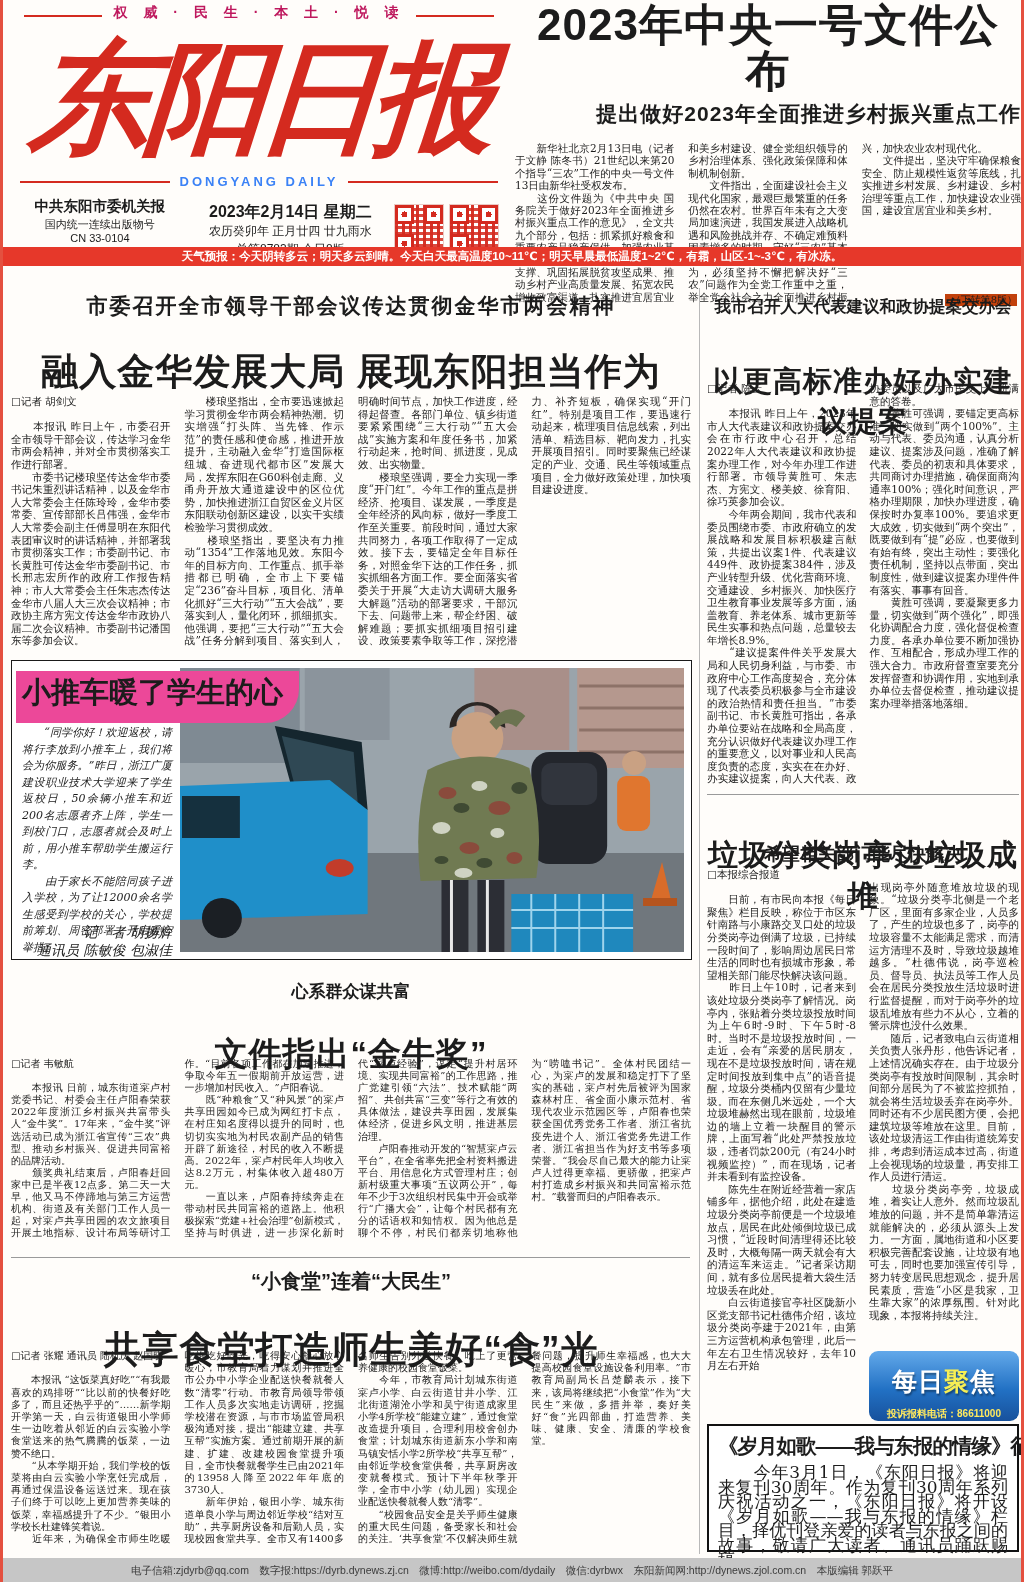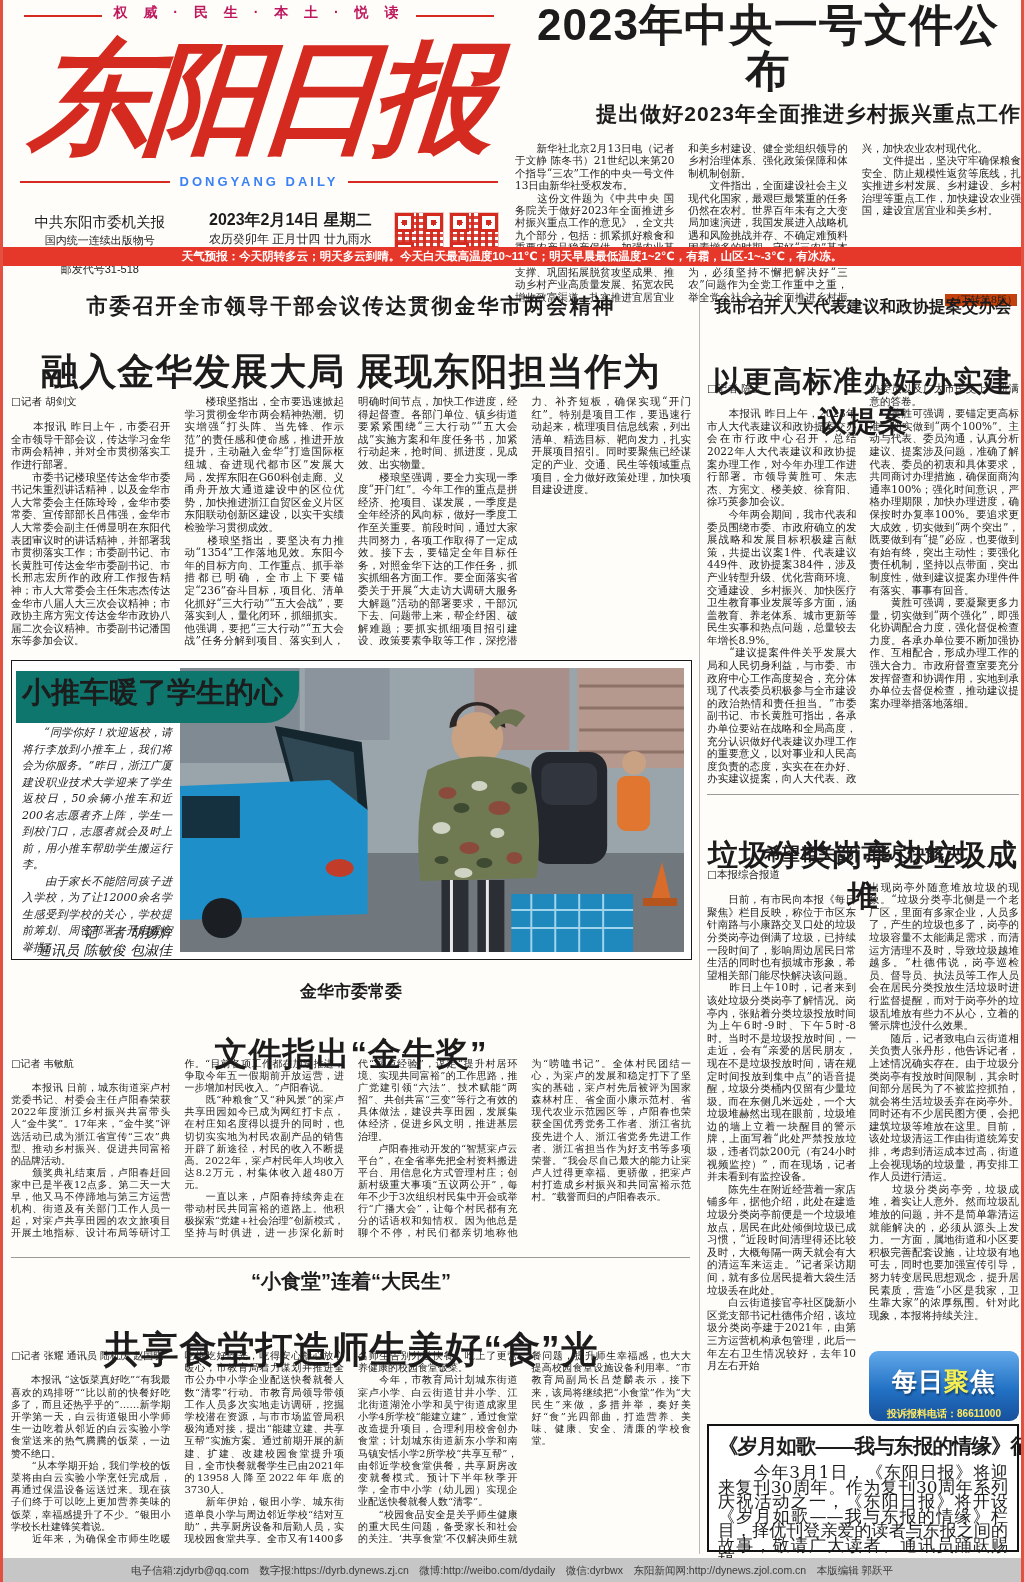--- a/index.html
+++ b/index.html
@@ -14,21 +14,21 @@
   .slogan-line{width:78px;height:2px;background:#d42a1f;margin-top:6px;}
   .slogan-text{color:#be185d;font-weight:bold;font-size:14px;letter-spacing:6px;white-space:nowrap;}
   .paper-title{height:150px;line-height:150px;text-align:center;color:#d42a1f;
                font-size:122px;font-weight:bold;font-style:italic;letter-spacing:-8px;
                transform:skewX(-4deg);}
   .en-row{display:flex;align-items:center;justify-content:center;gap:10px;margin-top:2px;}
   .en-line{width:150px;height:2px;background:#d42a1f;}
   .en-text{color:#3b82f6;font-weight:bold;font-size:13px;letter-spacing:3px;}
   .info-row{display:flex;align-items:center;margin-top:8px;}
   .org-box{width:176px;text-align:center;line-height:1.35;}
-  .org-name{font-weight:400;font-size:14.5px;margin-top:16px;}
+  .org-name{font-weight:700;font-size:14.5px;}
   .org-sub{font-size:11px;}
   .date-box{width:210px;text-align:center;line-height:1.45;}
   .date-main{font-size:16px;font-weight:600;}
   .date-sub{font-size:12px;}
   .qr-wrap{display:flex;gap:5px;margin-left:auto;margin-right:6px;}
   .qr{width:48px;height:48px;position:relative;border:1px solid #eac9c4;
       background:
         repeating-linear-gradient(90deg,rgba(212,42,31,.95) 0 3px,transparent 3px 7px),
         repeating-linear-gradient(0deg,rgba(212,42,31,.85) 0 3px,#fff 3px 6px);}
   .qr i{position:absolute;width:13px;height:13px;border:3px solid #d42a1f;
@@ -58,21 +58,21 @@
   
   .lead-kicker{position:absolute;left:8px;top:292px;width:680px;font-size:21px;letter-spacing:2px;}
   .lead-headline{position:absolute;left:8px;top:318px;width:680px;font-size:37px;line-height:44px;}
   .lead-body{position:absolute;left:8px;top:395px;width:680px;height:258px;
              column-count:4;column-gap:14px;font-size:10.5px;line-height:12.6px;}
 
   
   .photo-box{position:absolute;left:8px;top:660px;width:679px;height:298px;
              border:1px solid #1a1a1a;background:#fff;}
   .photo-title{position:absolute;left:4px;top:10px;z-index:2;font-size:29px;font-weight:900;
-               background:#0f766e;padding:2px 16px 10px 6px;border-radius:0 0 34px 0;}
+               background:#ec4899;padding:2px 16px 10px 6px;border-radius:0 0 34px 0;}
   .photo-text{position:absolute;left:10px;top:64px;width:150px;font-style:italic;
               font-size:11px;line-height:16.5px;text-align:justify;white-space:pre-line;}
   .photo-credits{position:absolute;left:10px;bottom:0;width:150px;font-style:italic;
                  font-size:14px;line-height:18px;text-align:right;white-space:pre-line;}
   .photo-img{position:absolute;left:168px;top:7px;right:7px;bottom:7px;overflow:hidden;}
   .photo-img svg{width:100%;height:100%;display:block;}
 
   
   .jinniu-kicker{position:absolute;left:8px;top:980px;width:680px;font-size:17px;}
   .jinniu-headline{position:absolute;left:8px;top:1000px;width:680px;font-size:33px;}
@@ -253,21 +253,21 @@
             <line x1="376" y1="226" x2="376" y2="284"></line>
           <line x1="400" y1="226" x2="400" y2="284"></line>
             <line x1="424" y1="226" x2="424" y2="284"></line>
         </g>
         <polygon points="472,232 492,232 483,194" fill="#d96c2a"></polygon>
         <rect x="464" y="230" width="34" height="8" fill="#b5541d"></rect>
       </svg>
     </div>
   </div>
 
-  <div class="jinniu-kicker kicker sans">金华市委常委</div>
+  <div class="jinniu-kicker kicker sans">心系群众谋共富</div>
   <div class="jinniu-headline headline sans">文件指出“金牛奖”</div>
   <div class="jinniu-body colbody">□记者 韦敏航
 
 　　本报讯 日前，城东街道寀卢村党委书记、村委会主任卢阳春荣获2022年度浙江乡村振兴共富带头人“金牛奖”。17年来，“金牛奖”评选活动已成为浙江省宣传“三农”典型、推动乡村振兴、促进共同富裕的品牌活动。
 　　颁奖典礼结束后，卢阳春赶回家中已是半夜12点多。第二天一大早，他又马不停蹄地与第三方运营机构、街道及有关部门工作人员一起，对寀卢共享田园的农文旅项目开展土地指标、设计布局等研讨工作。“目前各项工作都在加速推进，争取今年五一假期前开放运营，进一步增加村民收入。”卢阳春说。
 　　既“种粮食”又“种风景”的寀卢共享田园如今已成为网红打卡点，在村庄知名度得以提升的同时，也切切实实地为村民农副产品的销售开辟了新途径，村民的收入不断提高。2022年，寀卢村民年人均收入达8.2万元，村集体收入超480万元。
 　　一直以来，卢阳春持续奔走在带动村民共同富裕的道路上。他积极探索“党建+社会治理”创新模式，坚持与时俱进，进一步深化新时代“寀卢经验”，谋定“提升村居环境、实现共同富裕”的工作思路，推广党建引领“六法”、技术赋能“两招”、共创共富“三变”等行之有效的具体做法，建设共享田园，发展集体经济，促进乡风文明，推进基层治理。
 　　卢阳春推动开发的“智慧寀卢云平台”，在全省率先把全村资料搬进平台、用信息化方式管理村庄；创新村级重大事项“五议两公开”，每年不少于3次组织村民集中开会或举行“广播大会”，让每个村民都有充分的话语权和知情权。因为他总是聊个不停，村民们都亲切地称他为“唠嗑书记”。全体村民团结一心，为寀卢的发展和稳定打下了坚实的基础，寀卢村先后被评为国家森林村庄、省全面小康示范村、省现代农业示范园区等，卢阳春也荣获全国优秀党务工作者、浙江省抗疫先进个人、浙江省党务先进工作者、浙江省担当作为好支书等多项荣誉。“我会尽自己最大的能力让寀卢人过得更幸福、更骄傲，把寀卢村打造成乡村振兴和共同富裕示范村。”载誉而归的卢阳春表示。</div>
 
   <div class="hr-left"></div>

